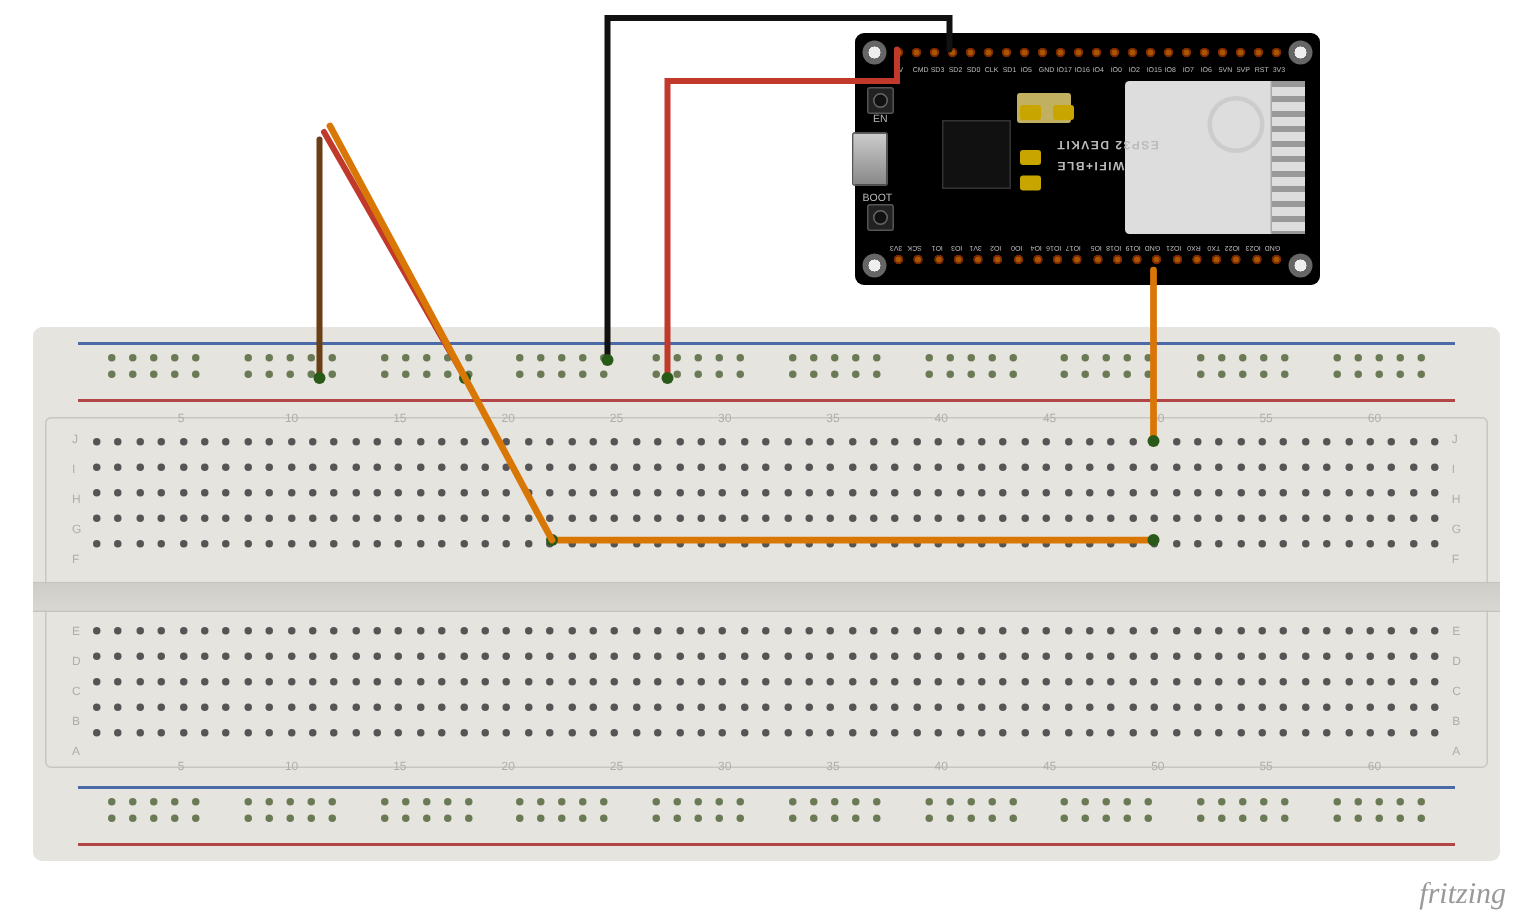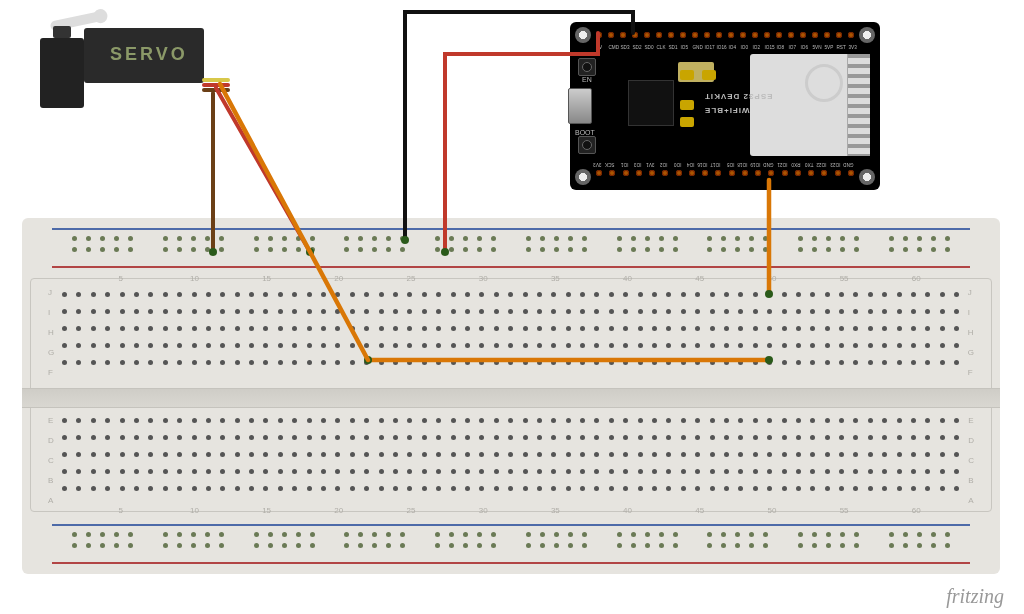--- a/index.html
+++ b/index.html
@@ -373,32 +373,20 @@
     font-style: italic;
     font-size: 20px;
     color: #999;
   }
 </style>
 </head>
 <body>
 
 <div class="canvas">
 
-  <div class="servo">
-    <div class="servo-horn"></div>
-    <div class="servo-tab-top"></div>
-    <div class="servo-body"></div>
-    <div class="servo-body-right"></div>
-    <div class="servo-label">SERVO</div>
-    <div class="servo-wire-band">
-      <div class="w1"></div>
-      <div class="w2"></div>
-      <div class="w3"></div>
-    </div>
-  </div>
 
   <div class="esp32">
     <div class="corner c-tl"></div>
     <div class="corner c-tr"></div>
     <div class="corner c-bl"></div>
     <div class="corner c-br"></div>
 
     <div class="pinrow top" id="esp-top-pins">
         <span></span>
         <span></span>

